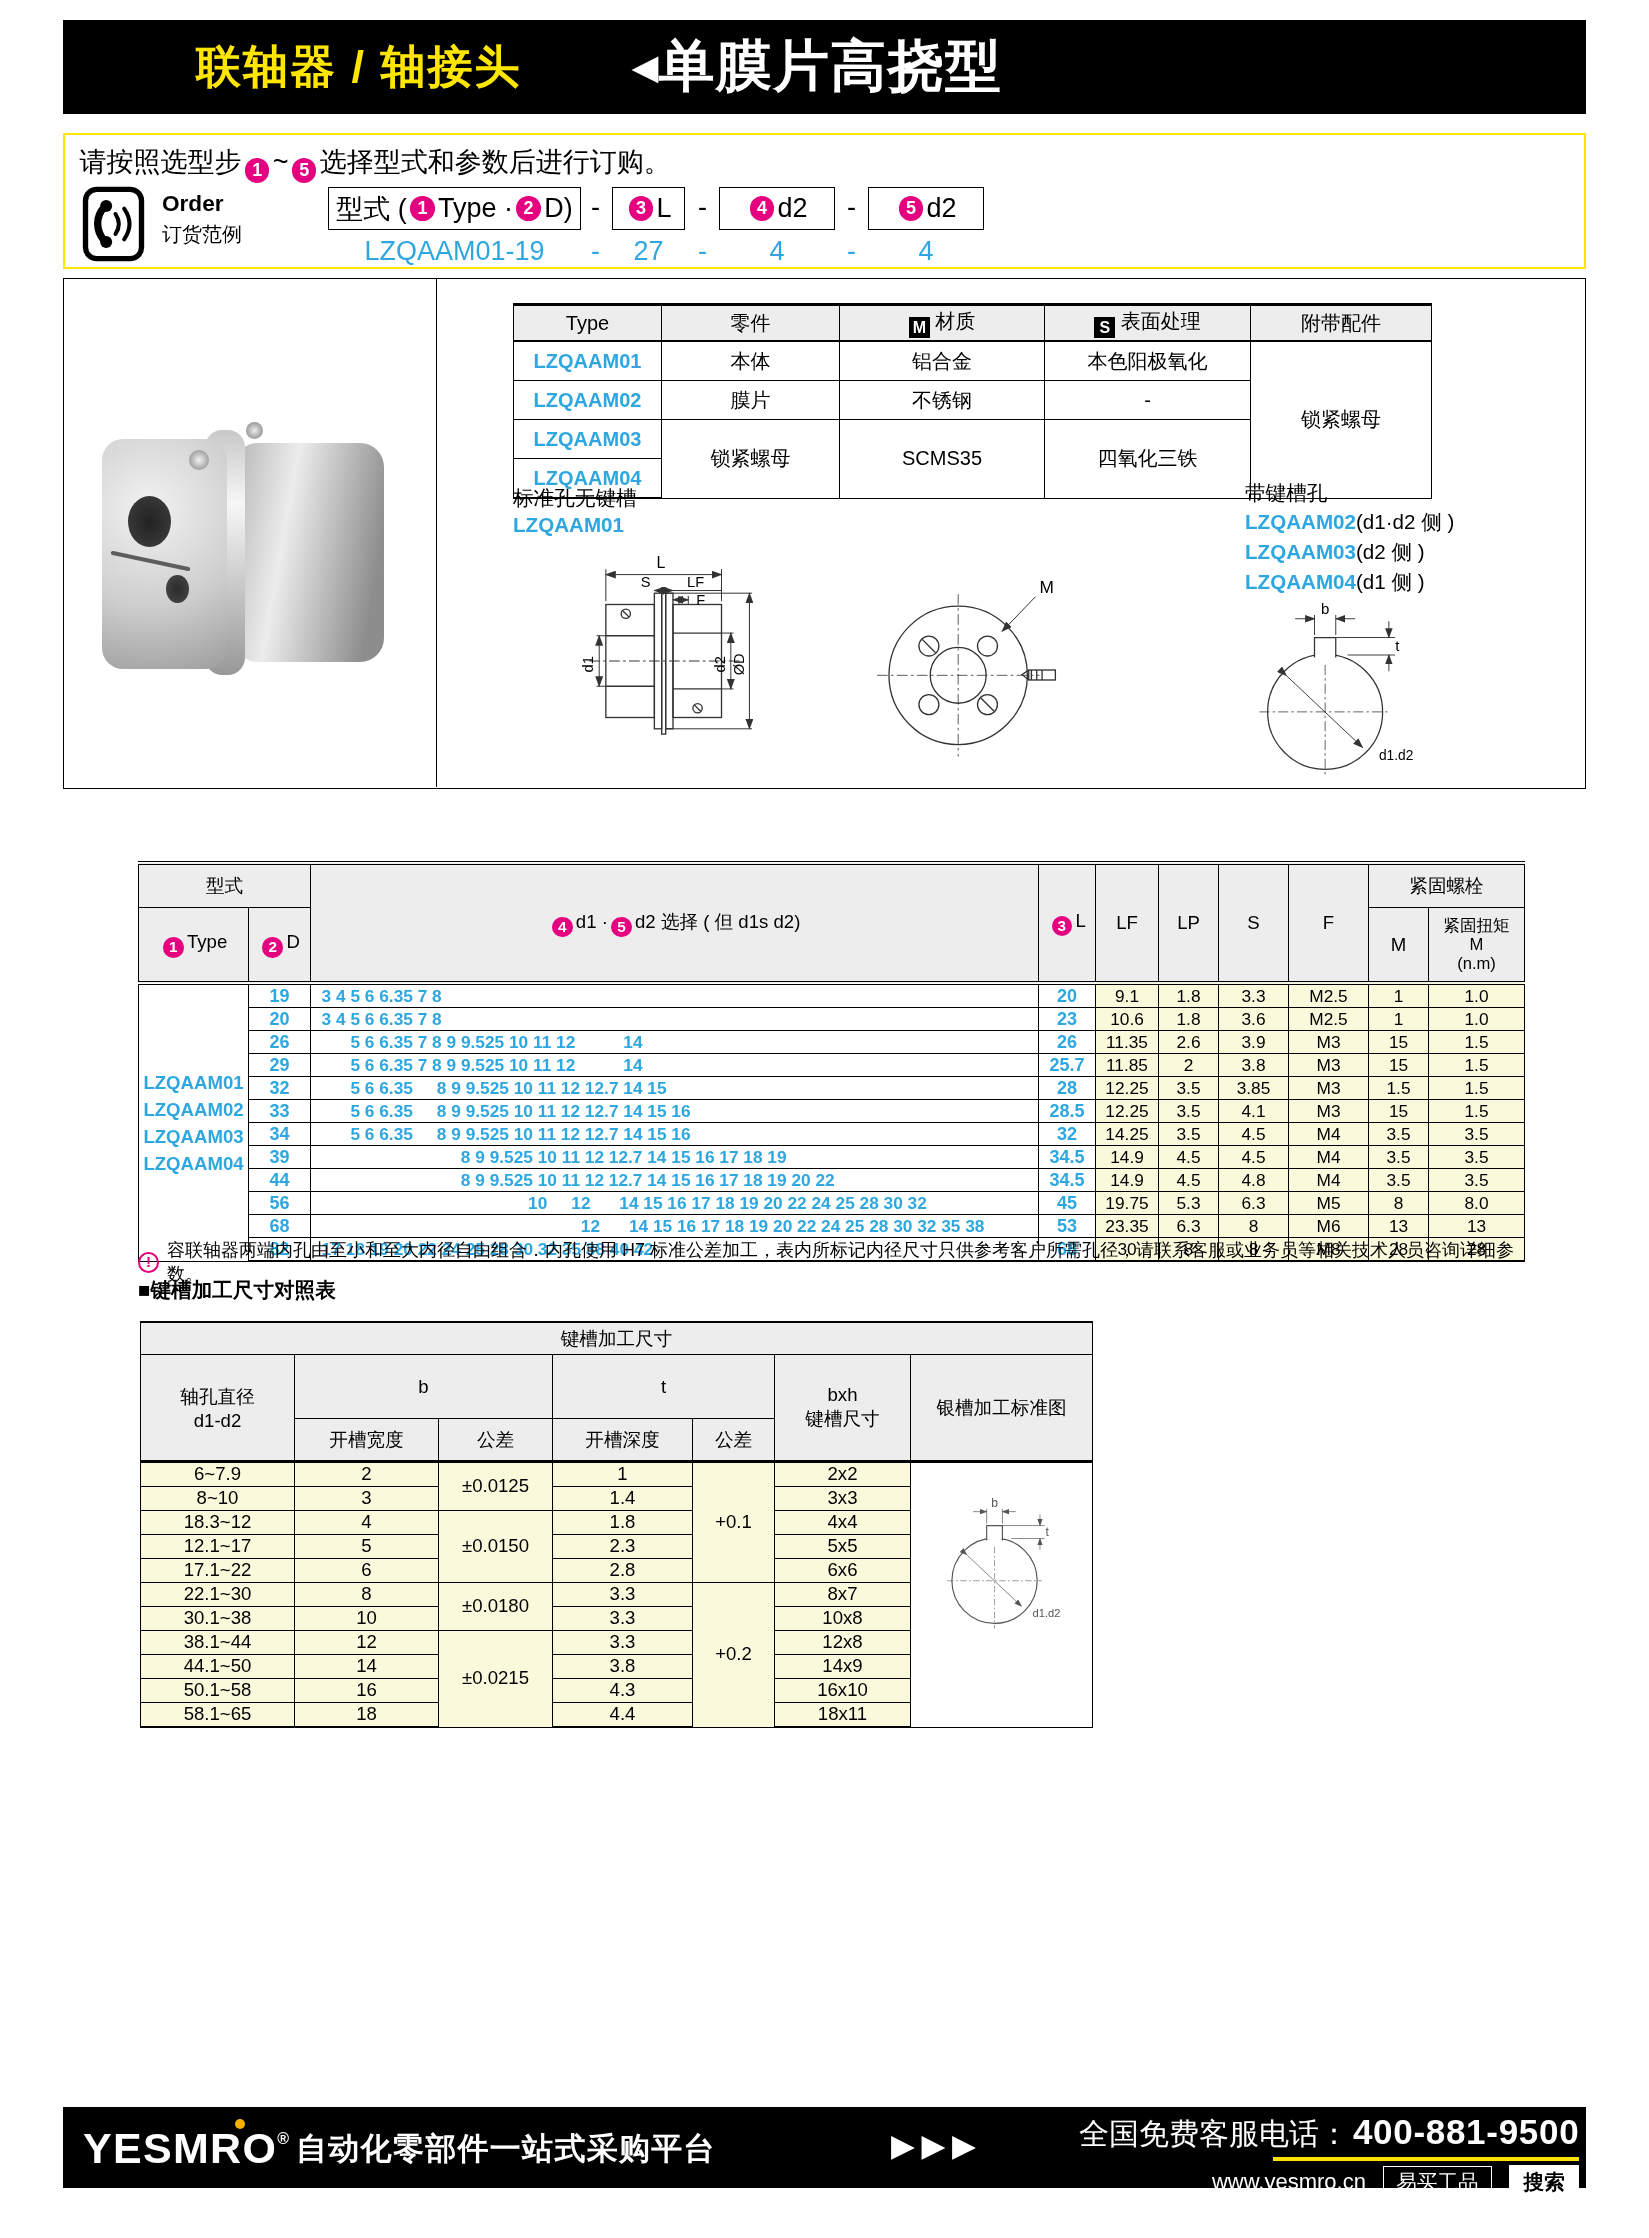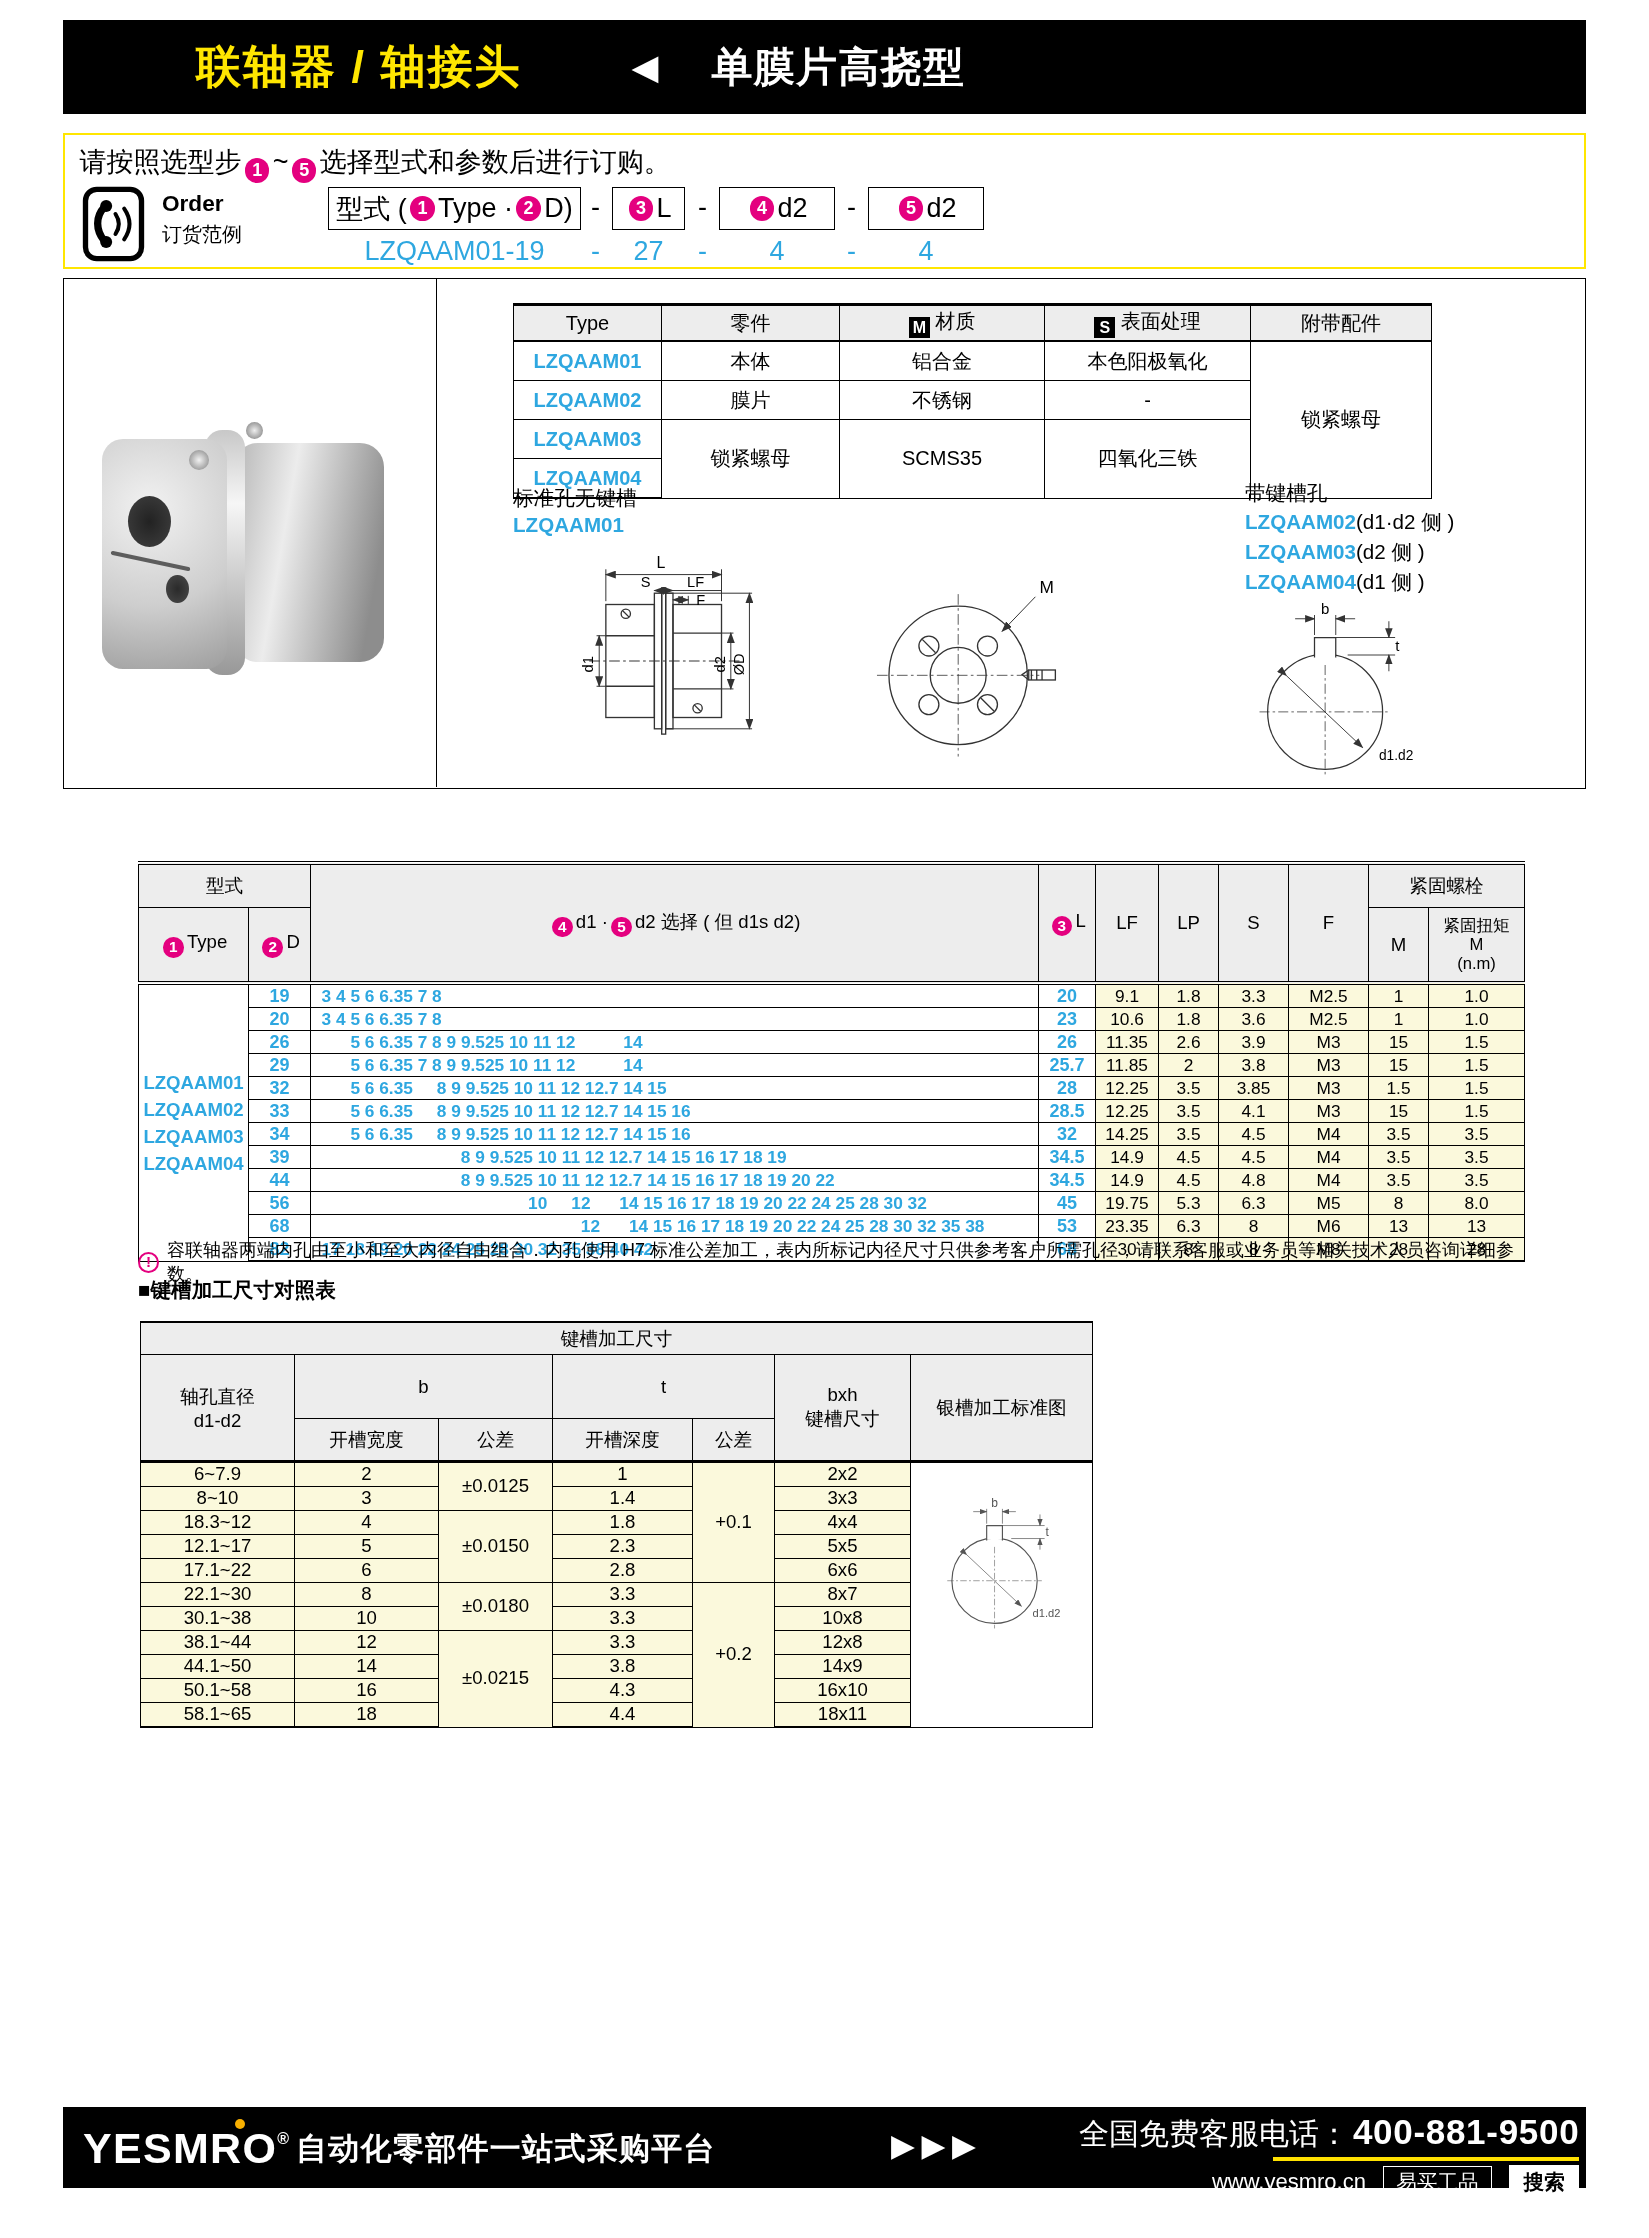--- a/index.html
+++ b/index.html
@@ -10,21 +10,21 @@
   .badge{display:inline-flex;align-items:center;justify-content:center;width:24.6px;height:24.6px;border-radius:50%;
          background:#E4007F;color:#fff;font-weight:bold;font-size:18px;margin:0 3.3px;vertical-align:-4.7px;}
   .badge.sm{width:20.6px;height:20.6px;font-size:15.3px;vertical-align:-4px;}
   .sq{display:inline-flex;align-items:center;justify-content:center;width:21px;height:21px;background:#000;color:#fff;
       font-weight:bold;font-size:16px;margin-right:5.3px;vertical-align:-4.7px;}
 
   
   .titlebar{position:absolute;left:63px;top:20px;width:1523px;height:94px;background:#000;display:flex;align-items:center;}
   .t-yellow{margin-left:133px;font-size:45px;font-weight:bold;color:#FFE600;letter-spacing:2px;}
   .t-arrow{margin-left:110px;font-size:35px;color:#fff;}
-  .t-white{margin-left:53px;font-size:41px;font-weight:bold;color:#fff;letter-spacing:1.3px;}
+  .t-white{font-size:56px;font-weight:bold;color:#fff;letter-spacing:1.3px;}
 
   
   .orderbox{position:absolute;left:63px;top:133px;width:1523px;height:136px;border:2.7px solid #FFE600;box-sizing:border-box;background:#fff;}
   .o-instr{position:absolute;left:14.6px;top:9.3px;font-size:27px;}
   .o-phone{position:absolute;left:17.3px;top:51px;width:63px;height:76px;}
   .o-en{position:absolute;left:97px;top:56px;font-size:22.6px;font-weight:bold;}
   .o-cn{position:absolute;left:97px;top:86px;font-size:20px;}
   .o-box{position:absolute;top:52px;height:43px;border:1.3px solid #000;box-sizing:border-box;
          display:flex;align-items:center;justify-content:center;font-size:27px;white-space:nowrap;}
   .o-box1{left:263px;width:253px;}

